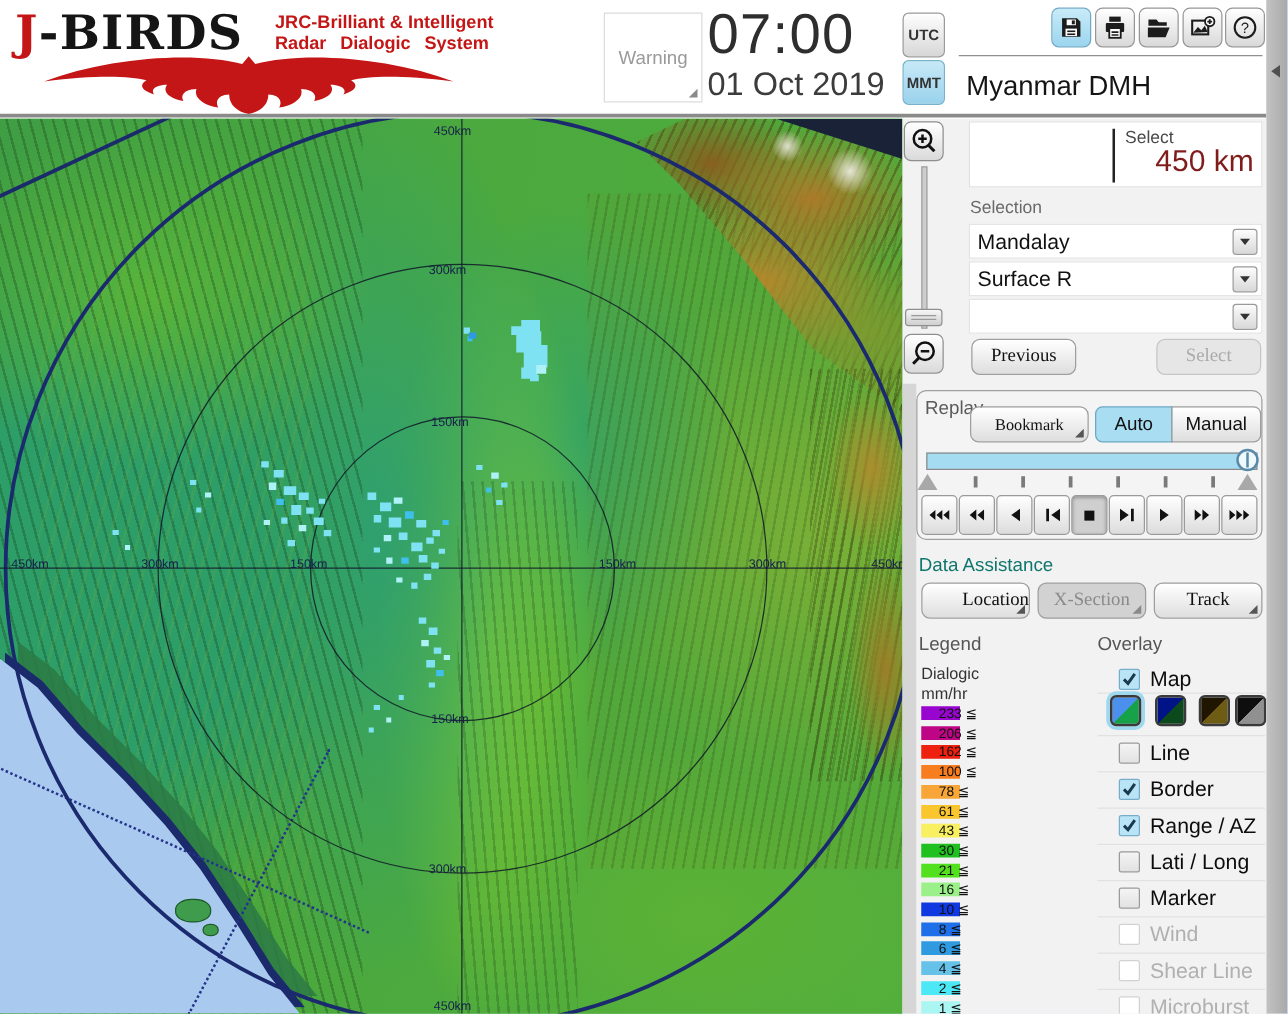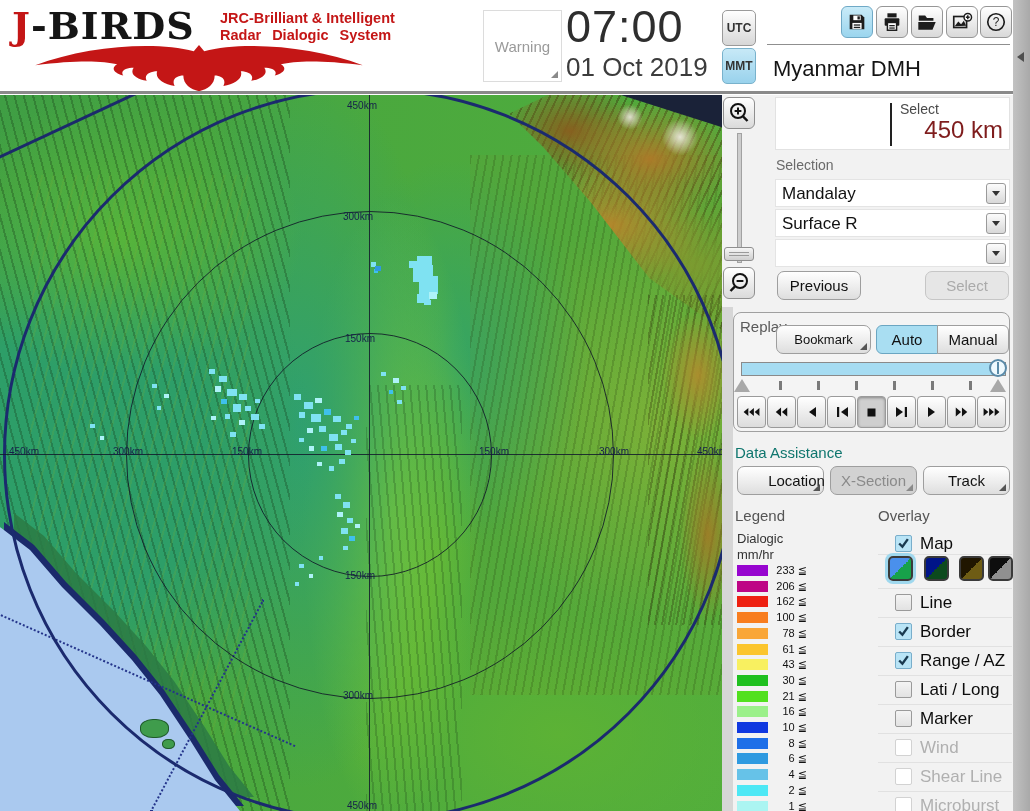--- a/index.html
+++ b/index.html
@@ -134,21 +134,21 @@
       border:1px solid #e4e4e4;box-sizing:border-box;}
   .dd-text{position:absolute;left:6px;top:4px;font-size:17px;color:#111;}
   .dd-btn{position:absolute;right:3px;top:3px;width:20px;height:21px;border-radius:3px;box-sizing:border-box;
       background:linear-gradient(#fcfcfc,#d8d8d8);border:1px solid #9a9a9a;
       display:flex;align-items:center;justify-content:center;}
   .caret{width:0;height:0;border-left:4px solid transparent;border-right:4px solid transparent;
       border-top:5px solid #333;}
 
   .push-btn{position:absolute;height:29px;border-radius:7px;box-sizing:border-box;font-size:15px;color:#111;
       background:linear-gradient(#ffffff,#dedede);border:1px solid #9e9e9e;
-      display:flex;align-items:center;justify-content:center;}
+      display:flex;align-items:center;justify-content:center;font-family:Liberation Serif, serif;}
   .push-btn.disabled{background:#e6e6e6;color:#aaa;border-color:#c6c6c6;}
   .push-btn.pressed{background:#d2d2d2;color:#8a8a8a;border-color:#9e9e9e;}
 
   #replay-box{position:absolute;left:11px;top:217px;width:277px;height:120px;border:1px solid #a0a0a0;
       border-radius:8px;background:#f4f4f4;box-sizing:border-box;}
   #replay-label{position:absolute;left:6px;top:5px;font-size:15px;color:#5a5a5a;}
   #bookmark-btn{left:42px;top:12px;width:95px;font-size:13px;}
   .seg-btn{position:absolute;top:12px;height:29px;box-sizing:border-box;font-size:15px;color:#111;
       background:linear-gradient(#ffffff,#dedede);border:1px solid #9e9e9e;
       display:flex;align-items:center;justify-content:center;}
@@ -170,21 +170,21 @@
   #da-label{position:absolute;left:13px;top:349px;font-size:15px;color:#0f766e;}
   .da-btn{top:371px;width:87px;}
 
   #legend-label{position:absolute;left:13px;top:412px;font-size:15px;color:#555;}
   #overlay-label{position:absolute;left:156px;top:412px;font-size:15px;color:#555;}
   #legend-unit1{position:absolute;left:15px;top:436px;font-size:13px;color:#333;}
   #legend-unit2{position:absolute;left:15px;top:452px;font-size:13px;color:#333;}
   #legend-rows{position:absolute;left:15px;top:470px;width:110px;height:246px;}
   .legend-row{position:absolute;left:0;width:110px;height:13px;}
   .legend-swatch{position:absolute;left:0;top:0;width:31px;height:11px;}
-  .legend-val{position:absolute;left:24px;top:-1px;width:46px;text-align:right;font-size:11px;color:#111;}
+  .legend-val{position:absolute;left:14px;top:-1px;width:46px;text-align:left;font-size:11px;color:#111;}
 
   #overlay-items{position:absolute;left:156px;top:439px;width:134px;height:277px;}
   .ov-row{position:absolute;left:0;width:134px;height:22px;}
   .ov-cb{position:absolute;left:17px;top:1px;width:17px;height:17px;border-radius:2px;box-sizing:border-box;
       background:linear-gradient(#f4f4f4,#e2e2e2);border:1px solid #9a9a9a;
       display:flex;align-items:center;justify-content:center;}
   .ov-cb.checked{background:#b9e4f6;border-color:#79aecb;}
   .ov-cb.disabled{background:#fff;border-color:#d2d2d2;}
   .ov-label{position:absolute;left:42px;top:0;font-size:17px;color:#0c0c0c;white-space:nowrap;}
   .ov-label.disabled{color:#b0b0b0;}

